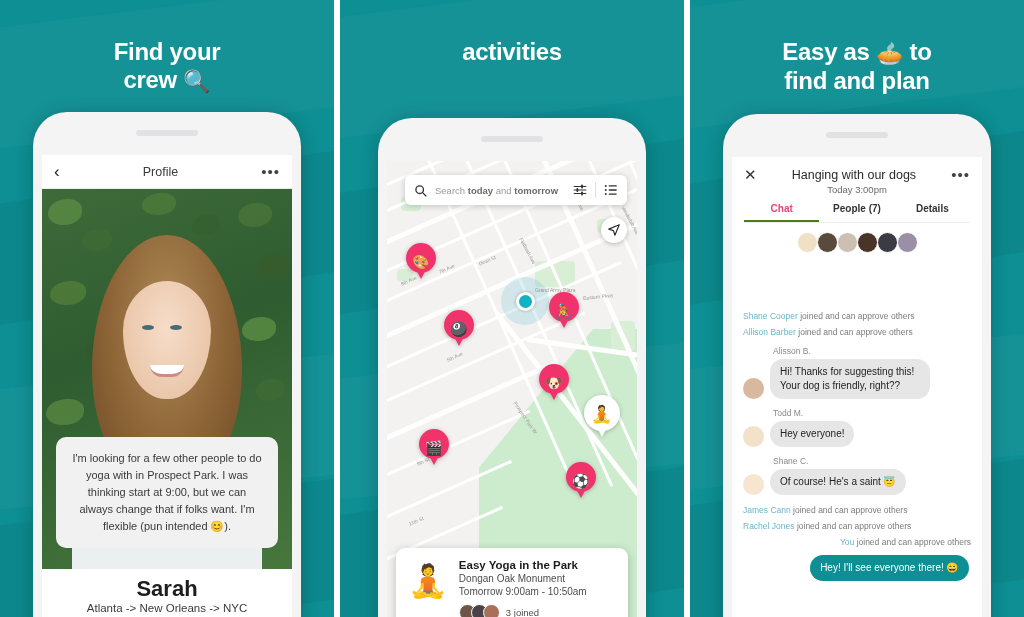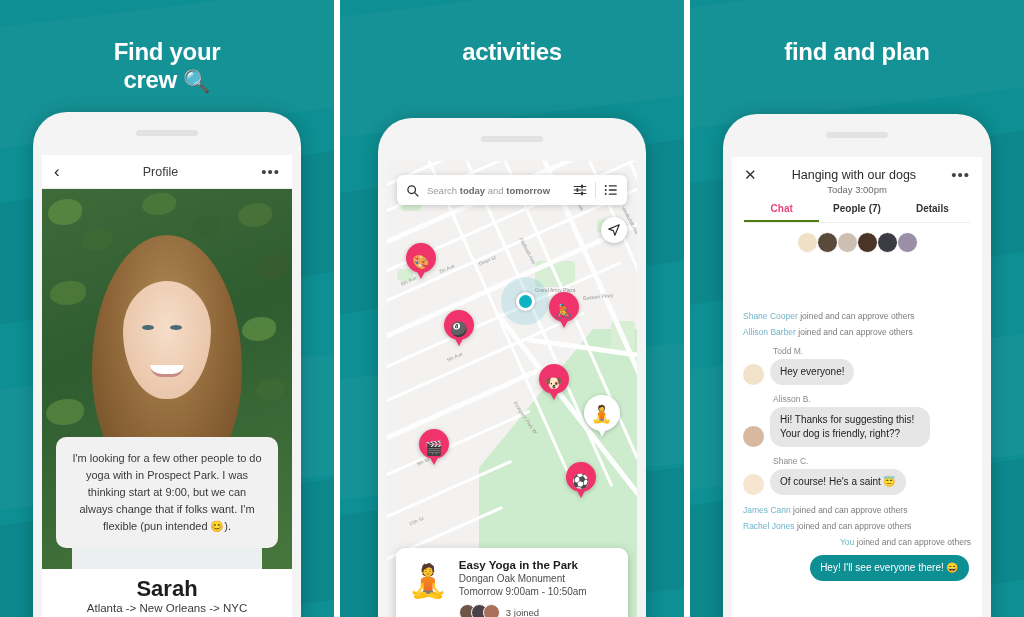--- a/index.html
+++ b/index.html
@@ -142,21 +142,21 @@
   .greenblob { position: absolute; background: #d8efd6; border-radius: 4px; }
   .road {
     position: absolute; background: #ffffff; height: 3px; transform-origin: left center;
   }
   .road.major { height: 5px; background: #fefefe; }
   .maplabel {
     position: absolute; font-size: 5px; color: #9a9a9a;
     transform-origin: left center; white-space: nowrap;
   }
   .searchbar {
-    position: absolute; top: 14px; left: 10px; right: 10px; height: 30px;
+    position: absolute; top: 14px; left: 18px; right: 10px; height: 30px;
     background: #fff; border-radius: 6px; box-shadow: 0 1px 6px rgba(0,0,0,0.2);
     display: flex; align-items: center; padding: 0 9px; gap: 8px; z-index: 6;
   }
   .searchbar .ph { flex: 1; font-size: 9.5px; color: #9b9b9b; }
   .searchbar .ph b { color: #6b6b6b; }
   .vdiv { width: 1px; height: 16px; background: #e0e0e0; }
   .locbtn {
     position: absolute; right: 10px; top: 56px; width: 26px; height: 26px;
     background: #fff; border-radius: 50%; box-shadow: 0 1px 5px rgba(0,0,0,0.25);
     display: flex; align-items: center; justify-content: center; z-index: 6;
@@ -459,20 +459,21 @@
 
   <div class="panel p3">
     <div class="bg-bands">
       <div class="band" style="top:20px; transform:rotate(-7deg);"></div>
       <div class="band dark" style="top:200px; transform:rotate(-9deg);"></div>
       <div class="band" style="top:380px; transform:rotate(-6deg);"></div>
       <div class="band dark" style="top:520px; transform:rotate(-8deg);"></div>
     </div>
 
     <div class="headline">
+      <span class="l1"><span>Easy as </span><span class="emoji">🥧</span><span> to</span></span>
       <span class="l2">find and plan</span>
     </div>
 
     <div class="phone">
       <div class="speaker"></div>
       <div class="screen">
 
         <div class="chathdr">
           <div class="row1">
             <span class="x">✕</span>
@@ -495,32 +496,32 @@
           <div class="av" style="background:#3b3b44;"></div>
           <div class="av" style="background:#9a8fa6;"></div>
         </div>
 
         <div class="msgs">
 
           <div class="sys"><span class="nm">Shane Cooper</span><span> joined and can approve others</span></div>
           <div class="sys"><span class="nm">Allison Barber</span><span> joined and can approve others</span></div>
 
           <div class="mgroup">
+            <div class="mname">Alisson B.</div>
+            <div class="mrow">
+              <div class="av" style="background:#d9b8a0;"></div>
+              <div class="bub">Hi! Thanks for suggesting this! Your dog is friendly, right??</div>
+            </div>
+          </div>
+
+          <div class="mgroup">
             <div class="mname">Todd M.</div>
             <div class="mrow">
               <div class="av" style="background:#f2e2c9;"></div>
               <div class="bub">Hey everyone!</div>
-            </div>
-          </div>
-
-          <div class="mgroup">
-            <div class="mname">Alisson B.</div>
-            <div class="mrow">
-              <div class="av" style="background:#d9b8a0;"></div>
-              <div class="bub">Hi! Thanks for suggesting this! Your dog is friendly, right??</div>
             </div>
           </div>
 
           <div class="mgroup">
             <div class="mname">Shane C.</div>
             <div class="mrow">
               <div class="av" style="background:#f6e6cf;"></div>
               <div class="bub">Of course! He's a saint 😇</div>
             </div>
           </div>

